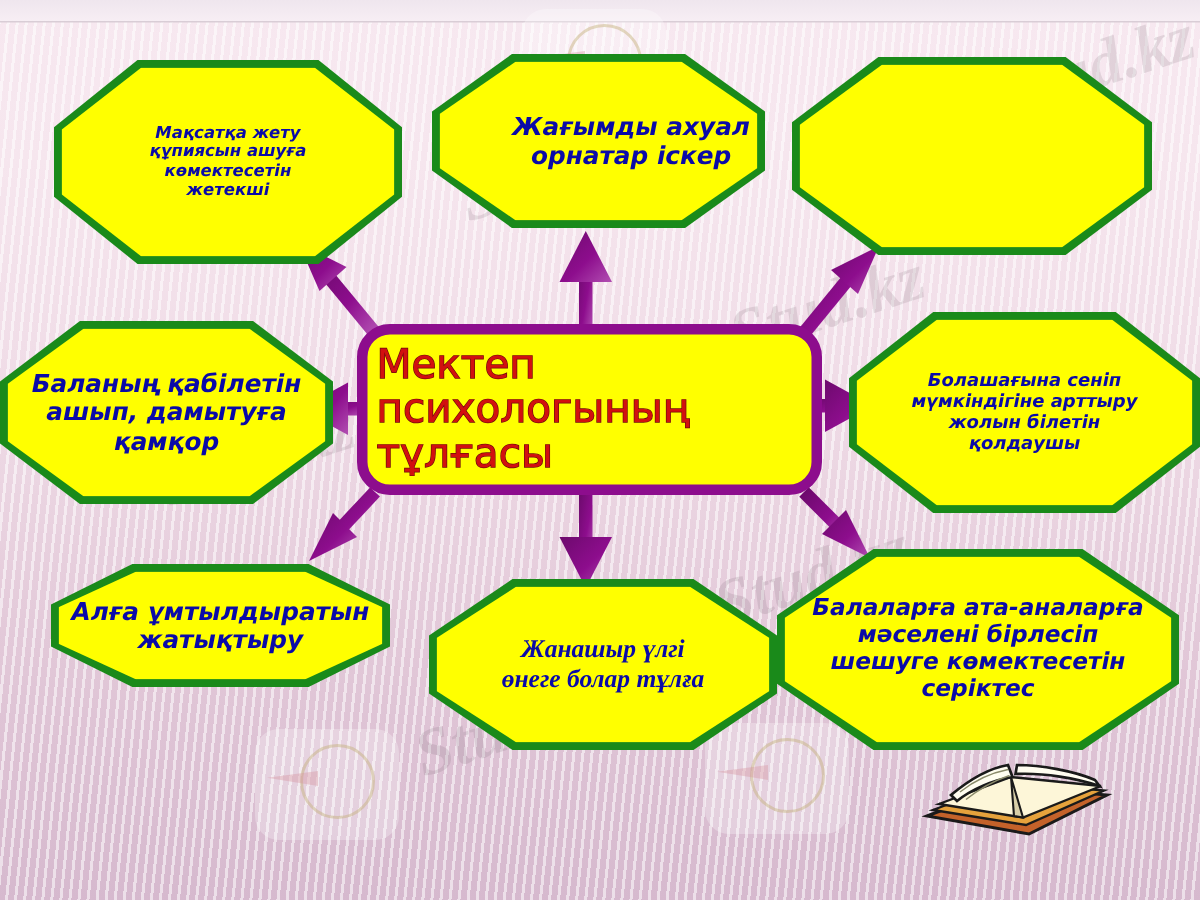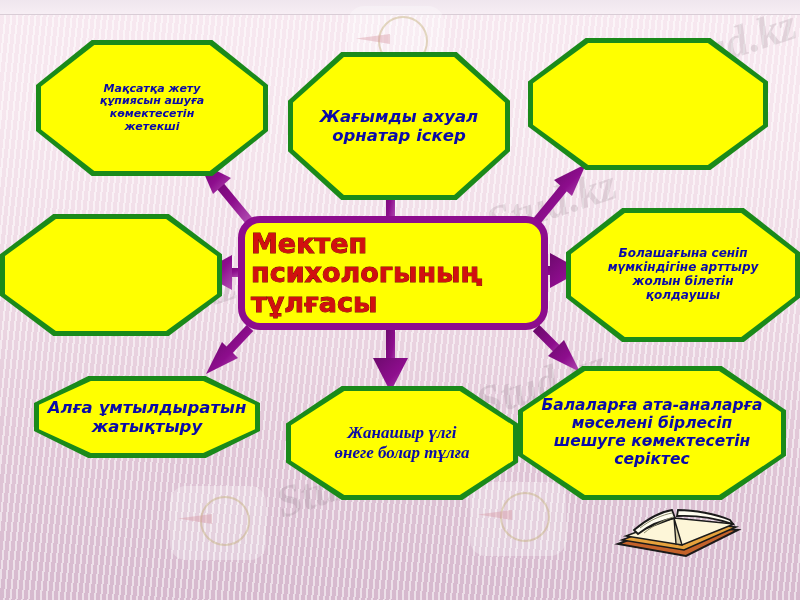--- a/index.html
+++ b/index.html
@@ -83,21 +83,21 @@
     border-radius: 22px;
     box-sizing: border-box;
     display: flex;
     align-items: center;
     justify-content: center;
     z-index: 6;
   }
   #center-text {
     font-family: "DejaVu Sans", sans-serif;
     font-size: 27px;
-    font-weight: bold;
+    font-weight: normal;
     line-height: 1.08;
     color: #d2100f;
     text-align: left;
     letter-spacing: 0px;
     padding: 0 6px;
     -webkit-text-stroke: 0.9px #6e0b0b;
     paint-order: stroke fill;
   }
 
   
@@ -226,33 +226,36 @@
 
   <div id="node-layer">
       <div class="node" id="node-top-left" style="left: 36px; top: 40px; width: 232px; height: 136px;">
         <div class="oct-outer"></div>
         <div class="oct-inner"></div>
         <div class="node-label" style="font-size: 11px;">Мақсатқа жету
 құпиясын ашуға
 көмектесетін
 жетекші</div>
       </div>
-      <div class="node" id="node-top-center" style="left: 288px; top: 52px; width: 222px; height: 148px;">
+      <div class="node" id="node-top-center" style="left: 288px; top: 36px; width: 222px; height: 116px; justify-content: flex-end;">
         <div class="oct-outer"></div>
         <div class="oct-inner"></div>
         <div class="node-label" style="font-size: 16.5px;">Жағымды ахуал
 орнатар іскер</div>
       </div>
       <div class="node" id="node-top-right" style="left: 528px; top: 38px; width: 240px; height: 132px;">
         <div class="oct-outer"></div>
         <div class="oct-inner"></div>
       </div>
       <div class="node" id="node-mid-left" style="left: 0px; top: 214px; width: 222px; height: 122px;">
         <div class="oct-outer"></div>
         <div class="oct-inner"></div>
+        <div class="node-label" style="font-size: 16.5px;">Баланың қабілетін
+ашып, дамытуға
+қамқор</div>
       </div>
       <div class="node" id="node-mid-right" style="left: 566px; top: 208px; width: 234px; height: 134px;">
         <div class="oct-outer"></div>
         <div class="oct-inner"></div>
         <div class="node-label" style="font-size: 12px;">Болашағына сеніп
 мүмкіндігіне арттыру
 жолын білетін
 қолдаушы</div>
       </div>
       <div class="node" id="node-bottom-left" style="left: 34px; top: 376px; width: 226px; height: 82px;">

